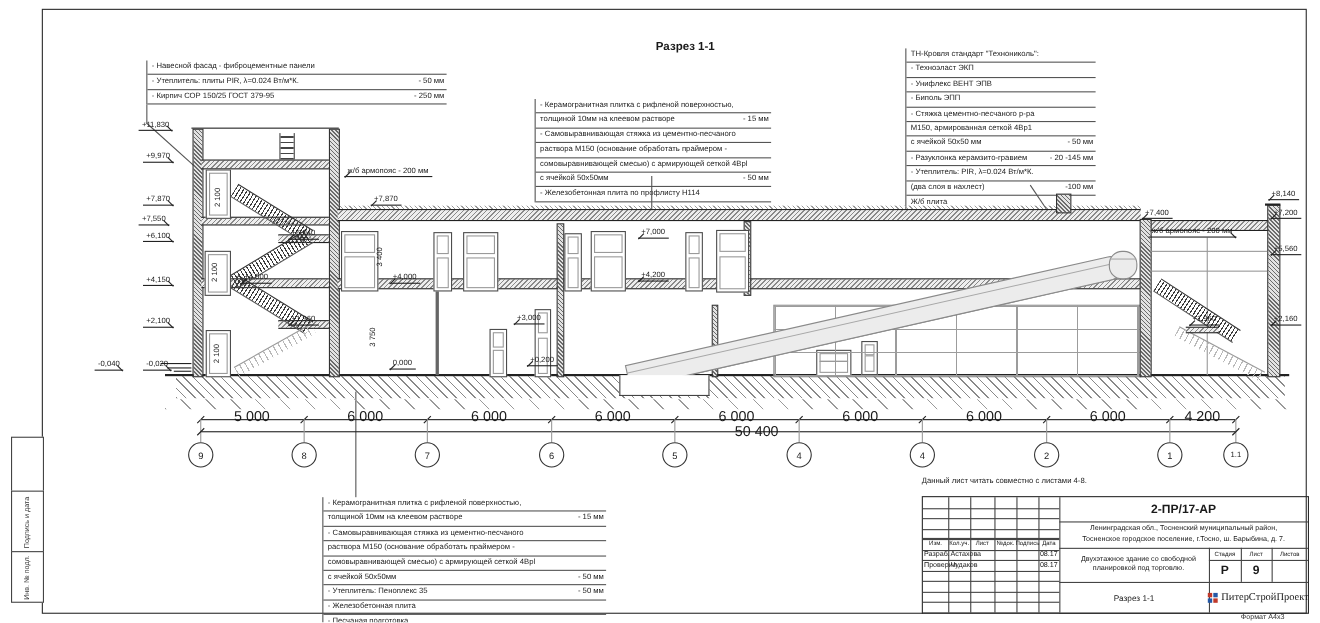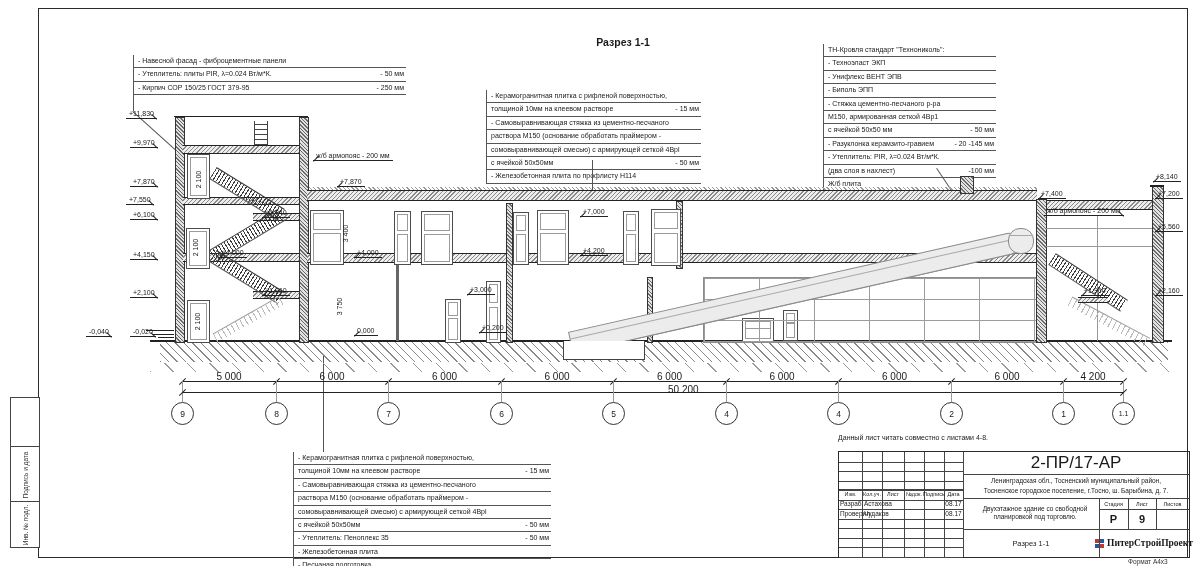--- a/index.html
+++ b/index.html
@@ -48,37 +48,37 @@
   .spec-row{display:flex;justify-content:space-between;border-bottom:1px solid #555;padding:0 2px 0 4px;
         white-space:nowrap;}
   .spec-row .sv{margin-left:8px;}
   
   .elev{position:absolute;font-size:7px;white-space:nowrap;}
   .elev .lbl{display:inline-block;border-bottom:1px solid #222;padding:0 3px 1px 3px;}
   .elev::after{content:"";position:absolute;top:100%;width:7px;height:1px;background:#222;}
   .elev.tick-r::after{right:0;transform:rotate(45deg);transform-origin:right top;}
   .elev.tick-l::after{left:0;transform:rotate(-45deg);transform-origin:left top;}
   .vdim{position:absolute;font-size:7px;transform:rotate(-90deg);transform-origin:center;white-space:nowrap;}
-  .dlabel{position:absolute;font-size:10px;transform:translateX(-50%);white-space:nowrap;}
+  .dlabel{position:absolute;font-size:13px;transform:translateX(-50%);white-space:nowrap;}
   .dtick{position:absolute;width:9px;height:1px;background:#222;transform:rotate(-45deg);}
   .gbubble{position:absolute;width:21px;height:21px;border:1px solid #333;border-radius:50%;background:#fff;
         display:flex;align-items:center;justify-content:center;font-size:8.5px;}
   .gbubble.small{font-size:7px;}
   .leader{position:absolute;background:#555;transform-origin:0 0;}
   
   .sheet-title{position:absolute;font-size:10.5px;font-weight:600;}
   .note{position:absolute;font-size:7px;}
   
   .tb{position:absolute;left:838px;top:451px;width:350px;height:105px;border:1.5px solid #2b2b2b;font-size:6.5px;}
   .tb .cell{position:absolute;display:flex;align-items:center;justify-content:center;text-align:center;}
   .tb .bl{position:absolute;background:#444;}
-  .tb .doc{font-size:17px;font-weight:400;}
+  .tb .doc{font-size:11px;font-weight:700;}
   .tb .big{font-size:11px;font-weight:700;}
   .tb .tiny{font-size:5.5px;}
-  .logo{display:flex;align-items:center;gap:3px;font-family:"Liberation Serif",serif;font-weight:700;font-size:9.5px;white-space:nowrap;}
+  .logo{display:flex;align-items:center;gap:3px;font-family:"Liberation Serif",serif;font-weight:400;font-size:9.5px;white-space:nowrap;}
   .logo .sq{display:grid;grid-template-columns:4px 4px;grid-template-rows:4px 4px;gap:1px;}
   .format-note{position:absolute;font-size:6.5px;color:#333;}
 </style>
 </head>
 <body>
 
 <div class="sheet">
 
   <div class="frame"></div>
   <div class="strip-cell" style="left:10px;top:397px;height:49px;"></div>
@@ -289,21 +289,21 @@
     <div class="gline" style="left:1046px;top:228px;width:106px;height:1px;"></div>
     <div class="gline" style="left:1046px;top:246px;width:106px;height:1px;"></div>
     <div class="gline" style="left:1097px;top:216px;width:1px;height:125px;"></div>
     <div class="rail" style="left:1052px;top:252px;width:86px;transform:rotate(33deg);"></div>
     <div class="steps" style="left:1070px;top:296px;width:88px;transform:rotate(28deg);"></div>
     <div class="slab" style="left:1078px;top:297px;width:30px;height:4px;"></div>
   </div>
 
   <div class="hline" style="left:182px;top:381px;width:941px;"></div>
   <div class="hline" style="left:182px;top:392px;width:941px;"></div>
-  <div class="dlabel" style="left:668px;top:384px;transform:none;">50 200</div>
+  <div class="dlabel" style="left:668px;top:384px;transform:none;">50 400</div>
   <div id="gridlayer">
       <div class="dtick" style="left: 178px; top: 381px;"></div>
       <div class="gline" style="left: 182px; top: 381px; width: 1px; height: 21px;"></div>
       <div class="gbubble" style="left: 171px; top: 402px;">9</div>
       <div class="dtick" style="left: 272px; top: 381px;"></div>
       <div class="gline" style="left: 276px; top: 381px; width: 1px; height: 21px;"></div>
       <div class="gbubble" style="left: 265px; top: 402px;">8</div>
       <div class="dtick" style="left: 384px; top: 381px;"></div>
       <div class="gline" style="left: 388px; top: 381px; width: 1px; height: 21px;"></div>
       <div class="gbubble" style="left: 377px; top: 402px;">7</div>

